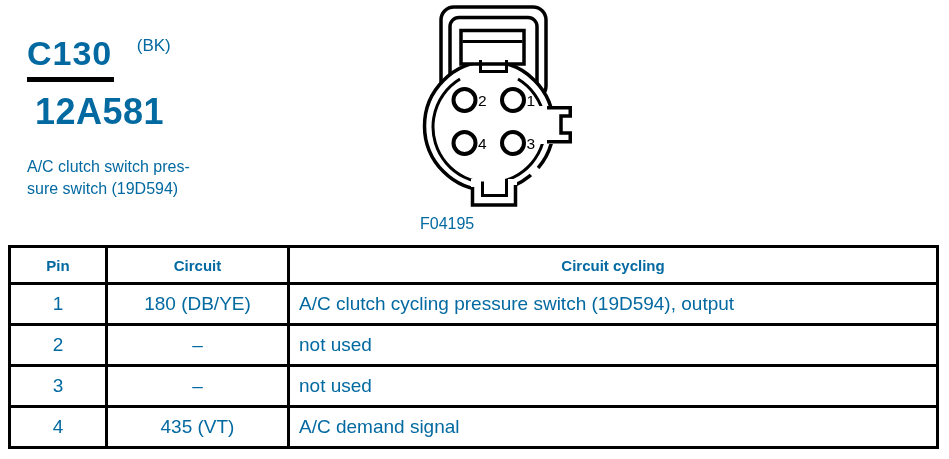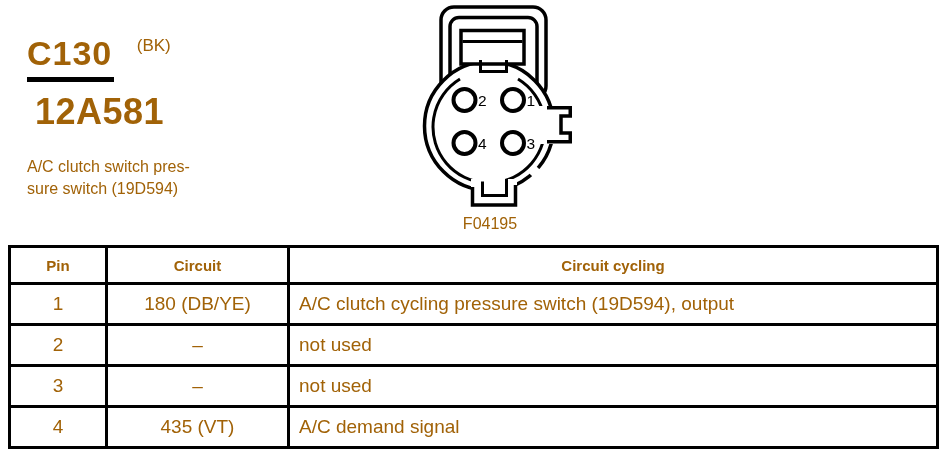--- a/index.html
+++ b/index.html
@@ -5,21 +5,21 @@
   html, body {
     margin: 0;
     padding: 0;
     background: #ffffff;
   }
   .page {
     position: relative;
     width: 949px;
     height: 459px;
     background: #ffffff;
-    color: #a16207;
+    color: #0369a1;
     font-family: "Liberation Sans", sans-serif;
     overflow: hidden;
   }
 
   
   .id-block { position: absolute; left: 27px; top: 36px; }
   .connector-line { white-space: nowrap; }
   .connector-id {
     display: inline-block;
     font-size: 34px;
@@ -48,21 +48,21 @@
     line-height: 22px;
   }
 
   
   .connector-svg { position: absolute; left: 395px; top: 0; }
   .figure-caption {
     position: absolute;
     left: 420px;
     top: 215px;
     width: 140px;
-    text-align: center;
+    text-align: left;
     font-size: 16px;
   }
 
   
   .pinout-table {
     position: absolute;
     left: 8px;
     top: 245px;
     width: 931px;
     border-collapse: collapse;

